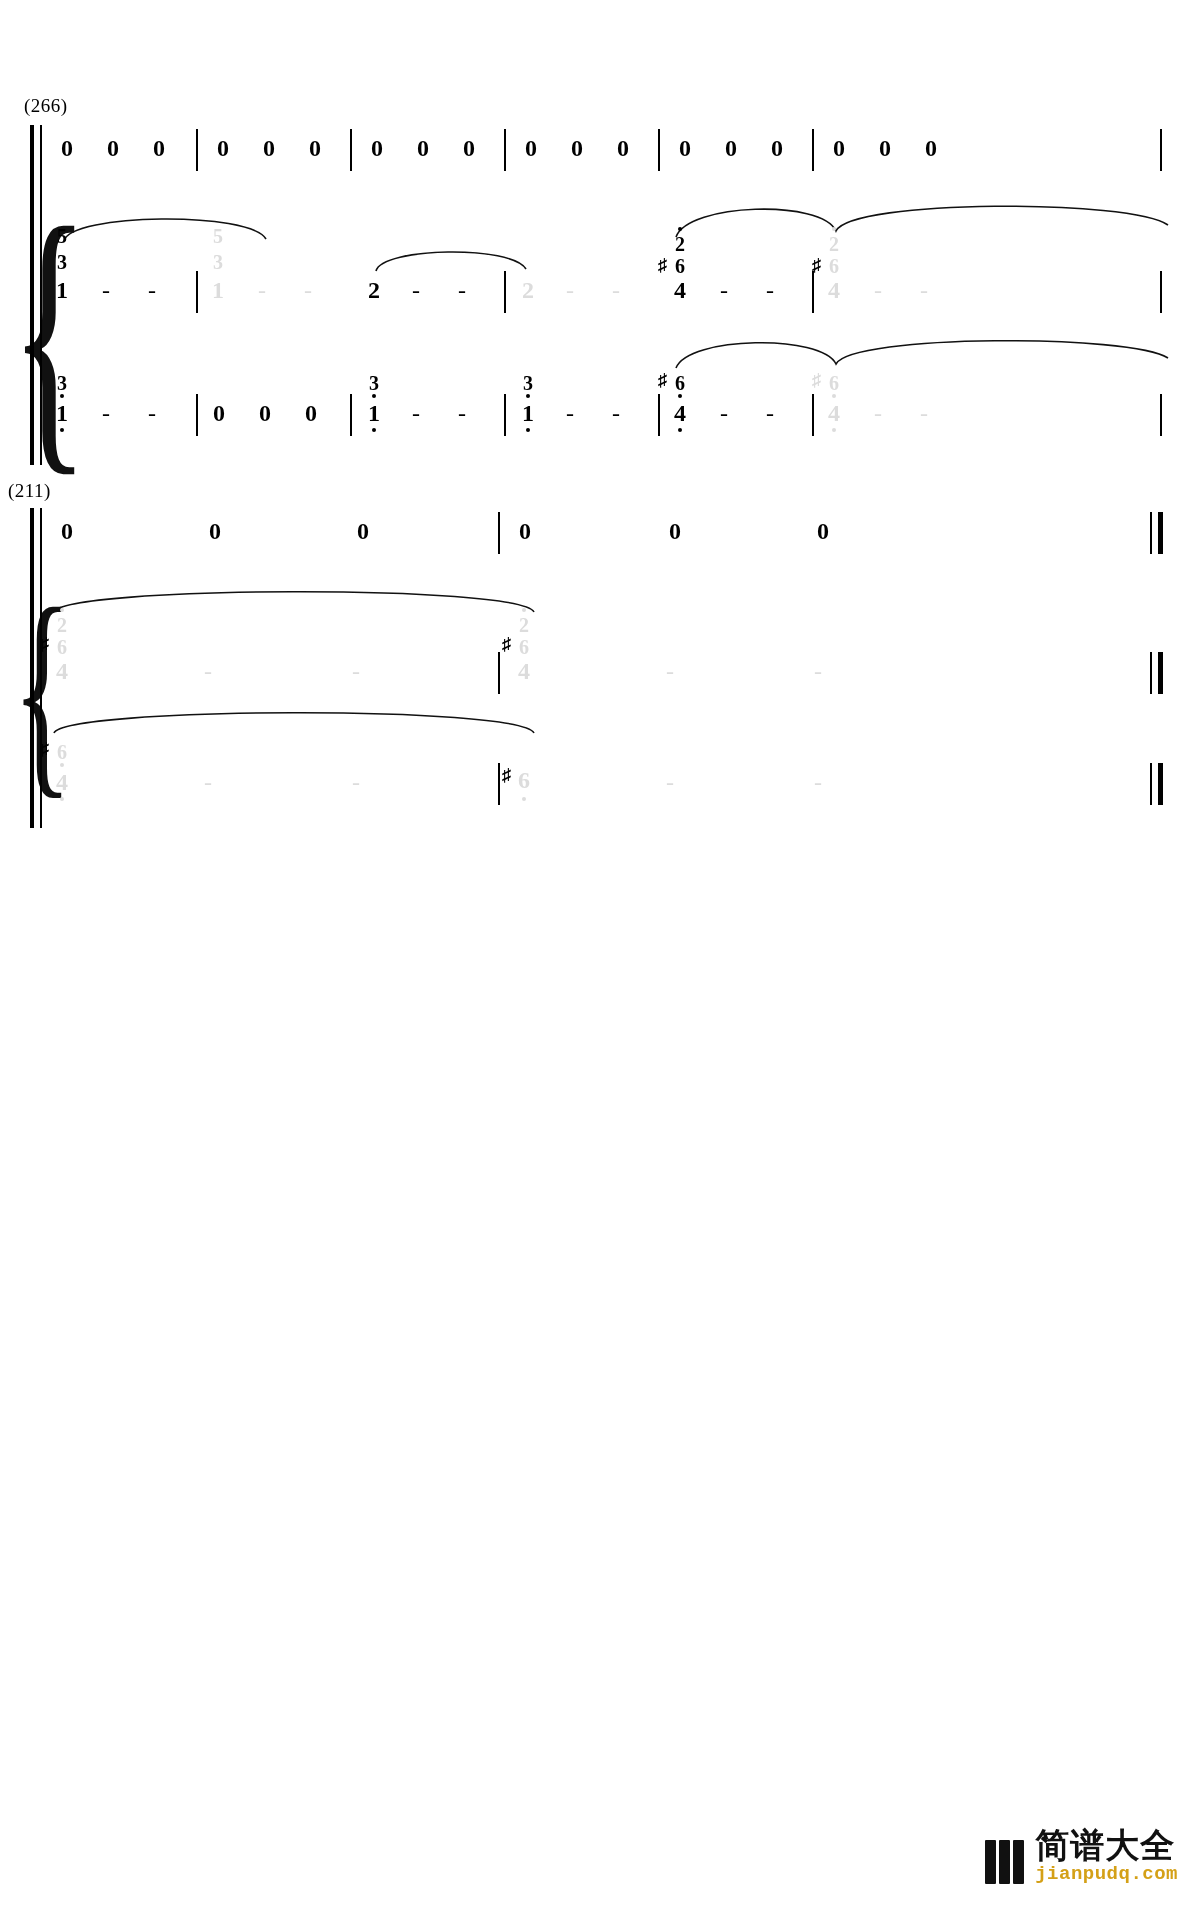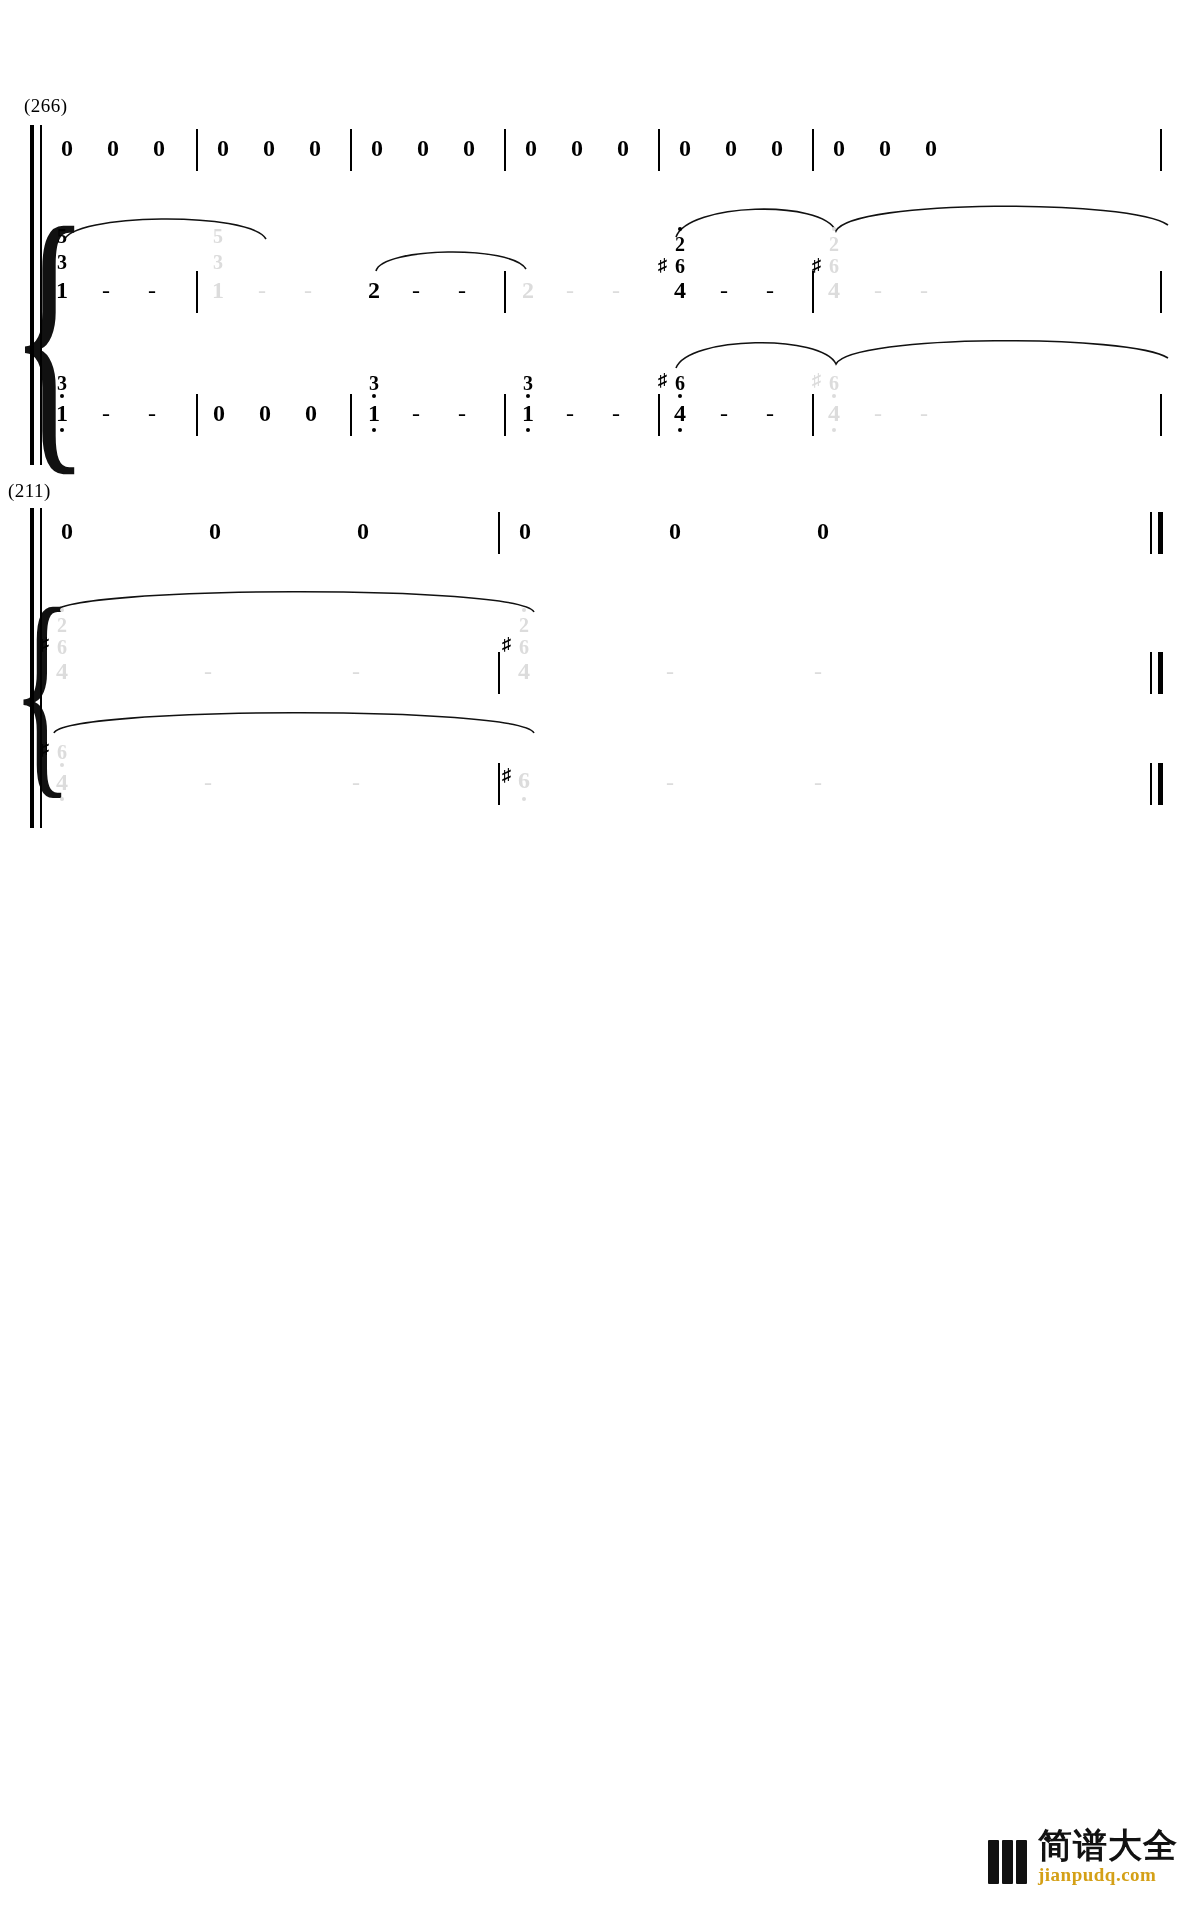--- a/index.html
+++ b/index.html
@@ -169,21 +169,21 @@
     line-height: 1;
   }
   .wm-cn {
     font-family: "DejaVu Sans", sans-serif;
     font-size: 34px;
     font-weight: bold;
     color: #111;
     letter-spacing: 1px;
   }
   .wm-url {
-    font-family: Liberation Serif, serif;
+    font-family: Liberation Mono, monospace;
     font-size: 19px;
     font-weight: bold;
     color: #d4a017;
     margin-top: 3px;
     letter-spacing: 0.5px;
   }
 </style>
 </head>
 <body>
 

